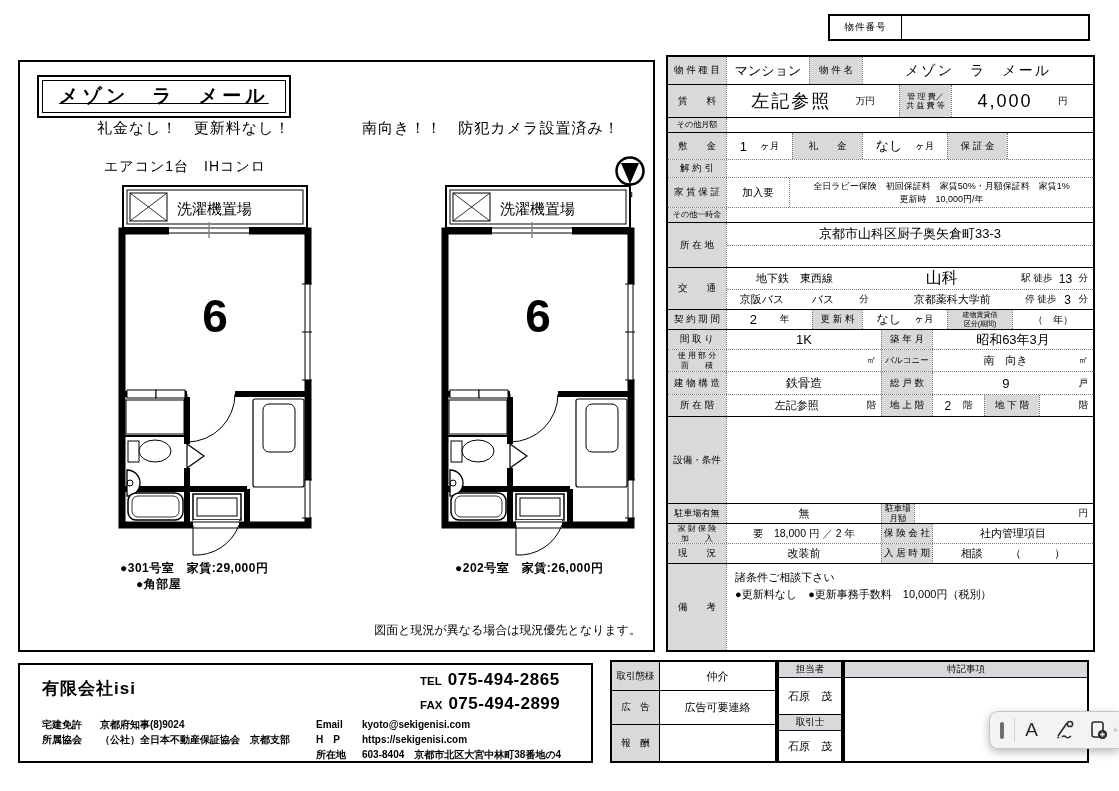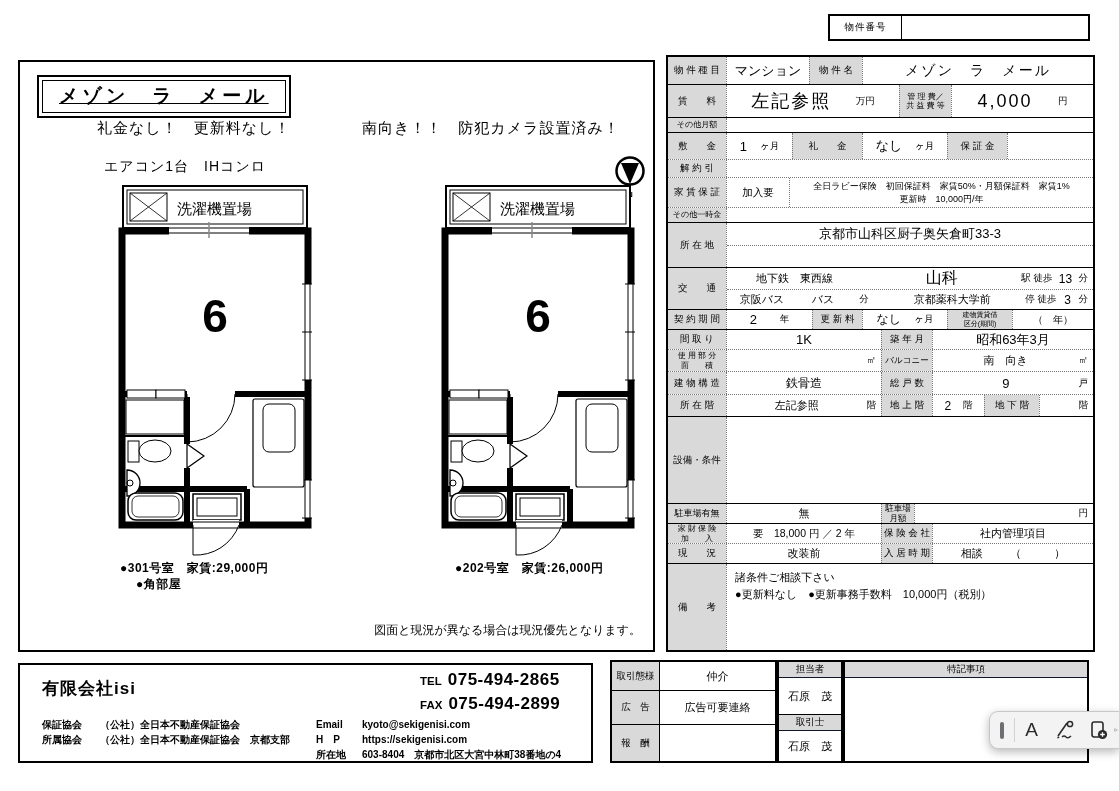--- a/index.html
+++ b/index.html
@@ -394,22 +394,22 @@
     <div class="abs telfax" style="left:400px;top:5px">
       <span class="tl">TEL</span>
       <span class="tn">075-494-2865</span>
     </div>
     <div class="abs telfax" style="left:400px;top:29px">
       <span class="tl">FAX</span>
       <span class="tn">075-494-2899</span>
     </div>
     <div class="abs" style="left:22px;top:52px">
       <div class="crow">
-          <span class="cl" style="width:58px">保証協会</span>
-          <span>（公社）全日本不動産保証協会</span>
+          <span class="cl" style="width:58px">宅建免許</span>
+          <span>京都府知事(8)9024</span>
         </div>
       <div class="crow">
           <span class="cl" style="width:58px">所属協会</span>
           <span>（公社）全日本不動産保証協会　京都支部</span>
         </div>
     </div>
     <div class="abs" style="left:296px;top:52px">
       <div class="crow">
           <span class="cl">Email</span>
           <span>kyoto@sekigenisi.com</span>

